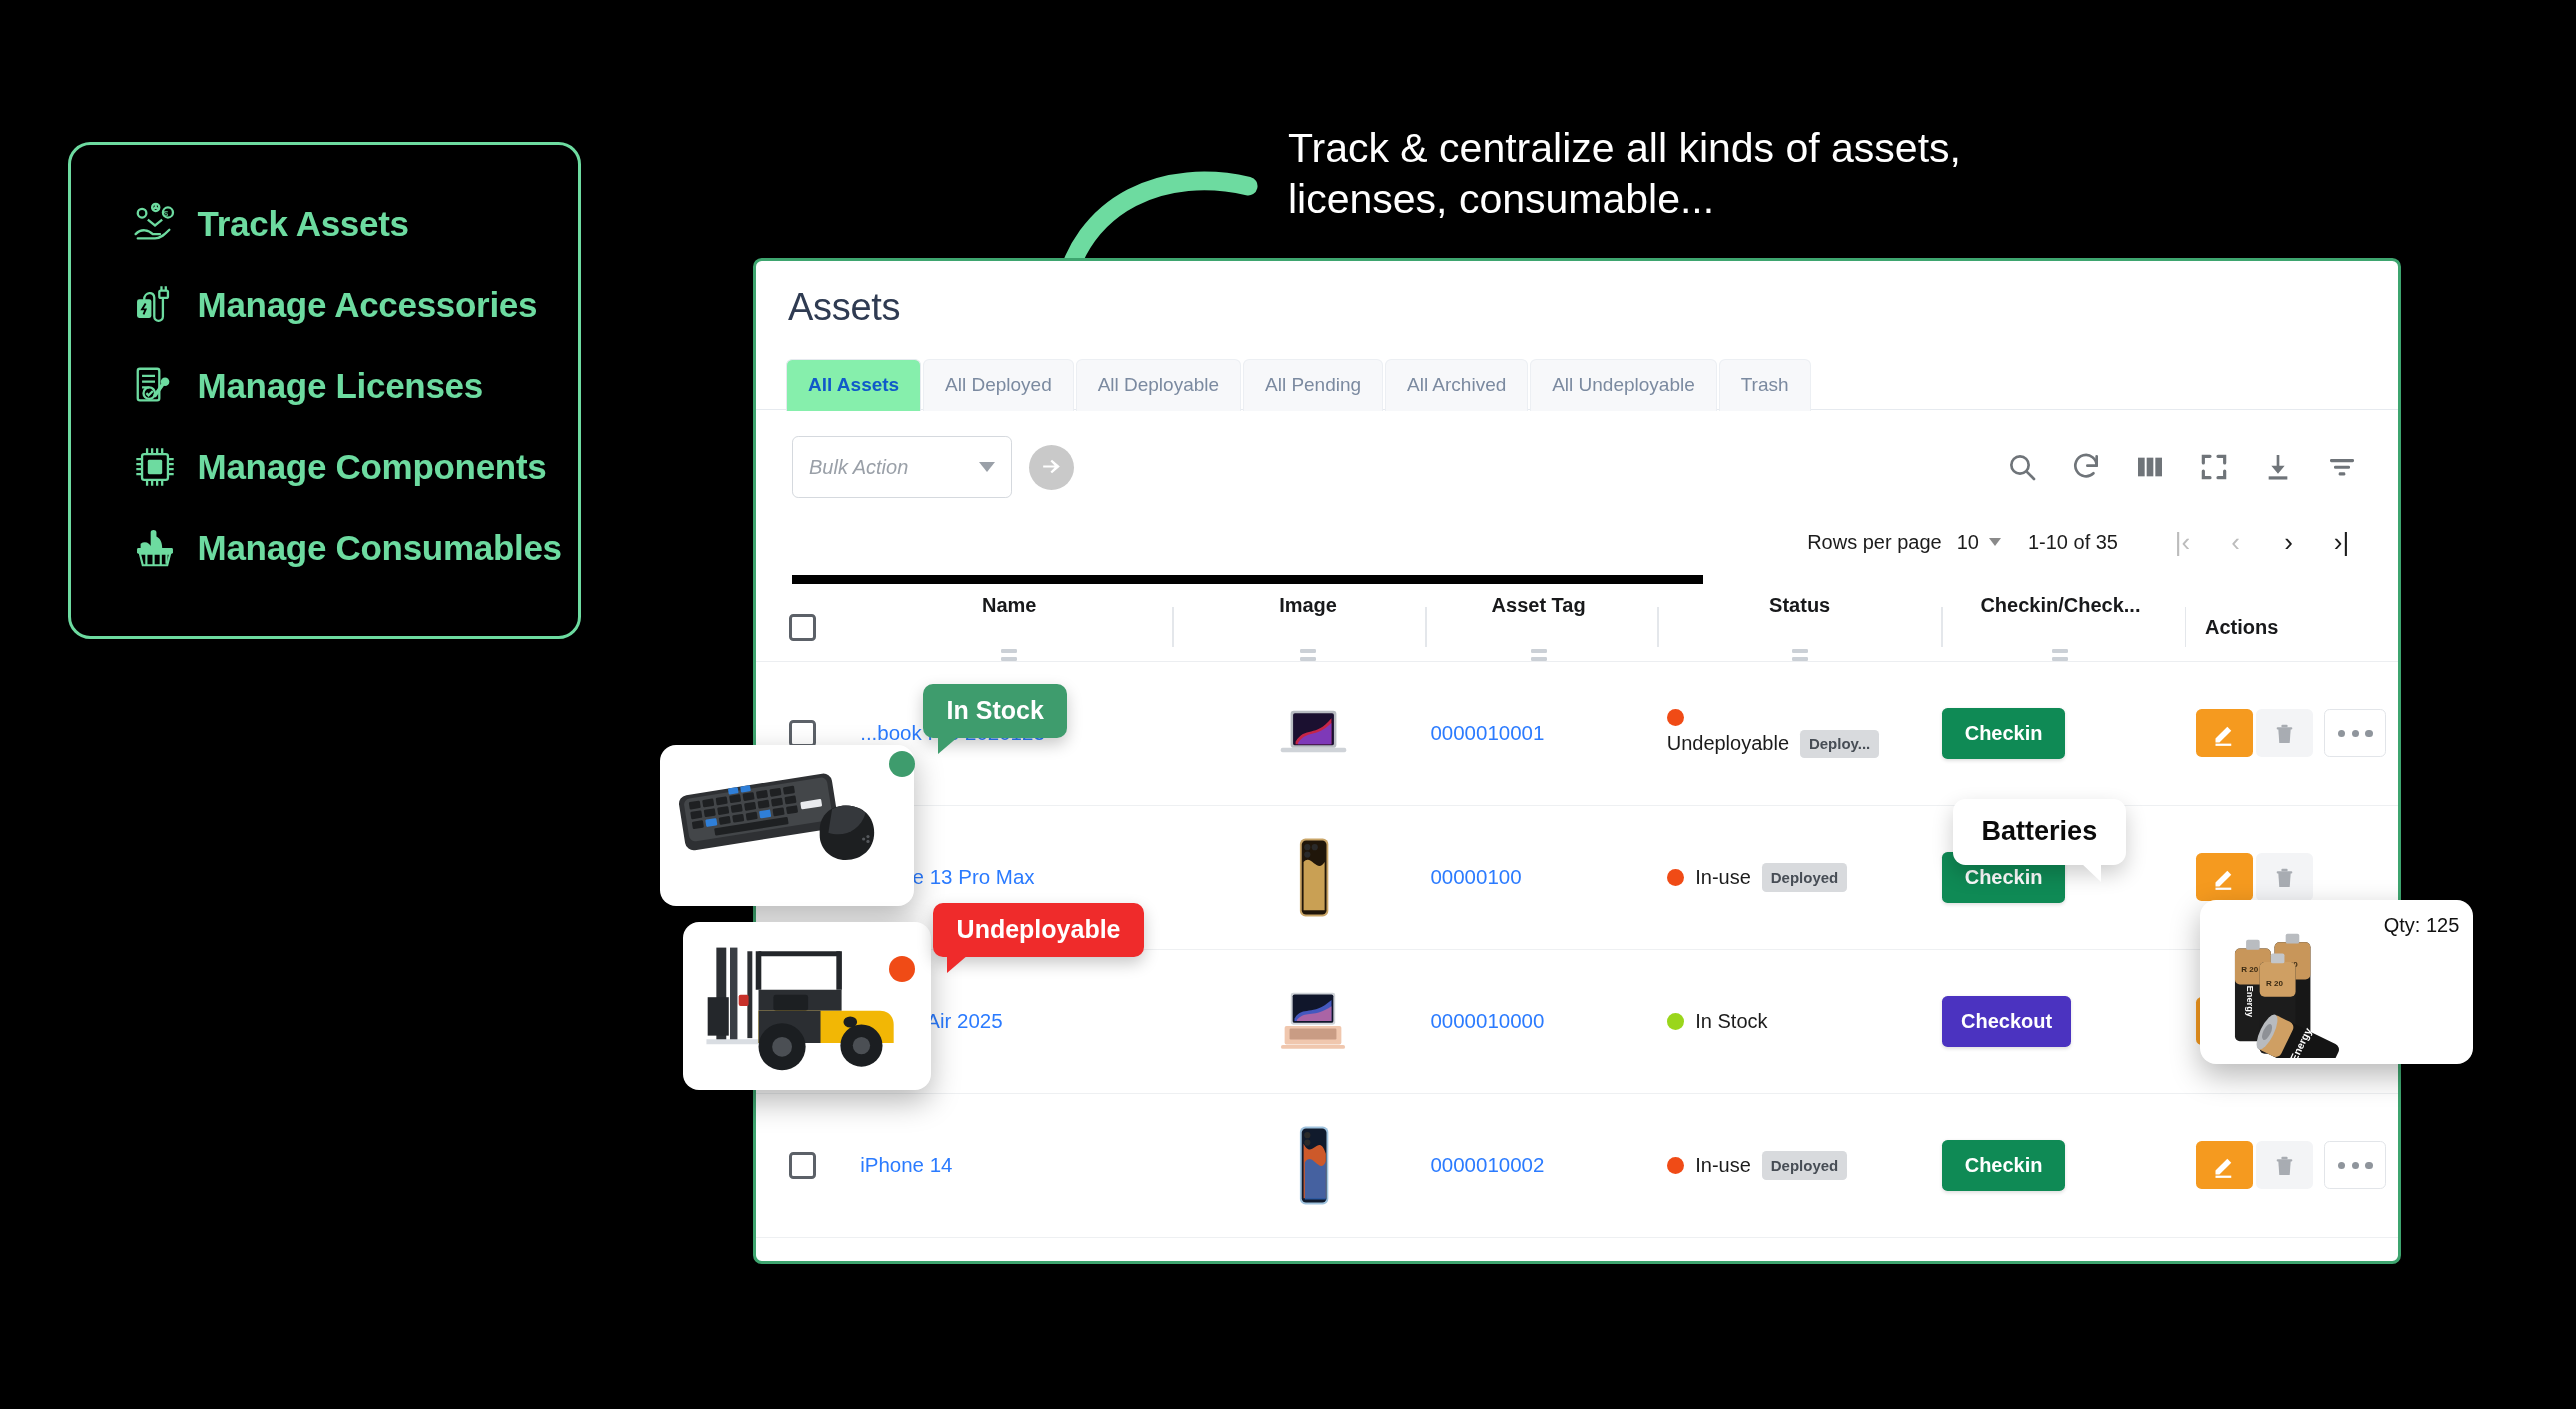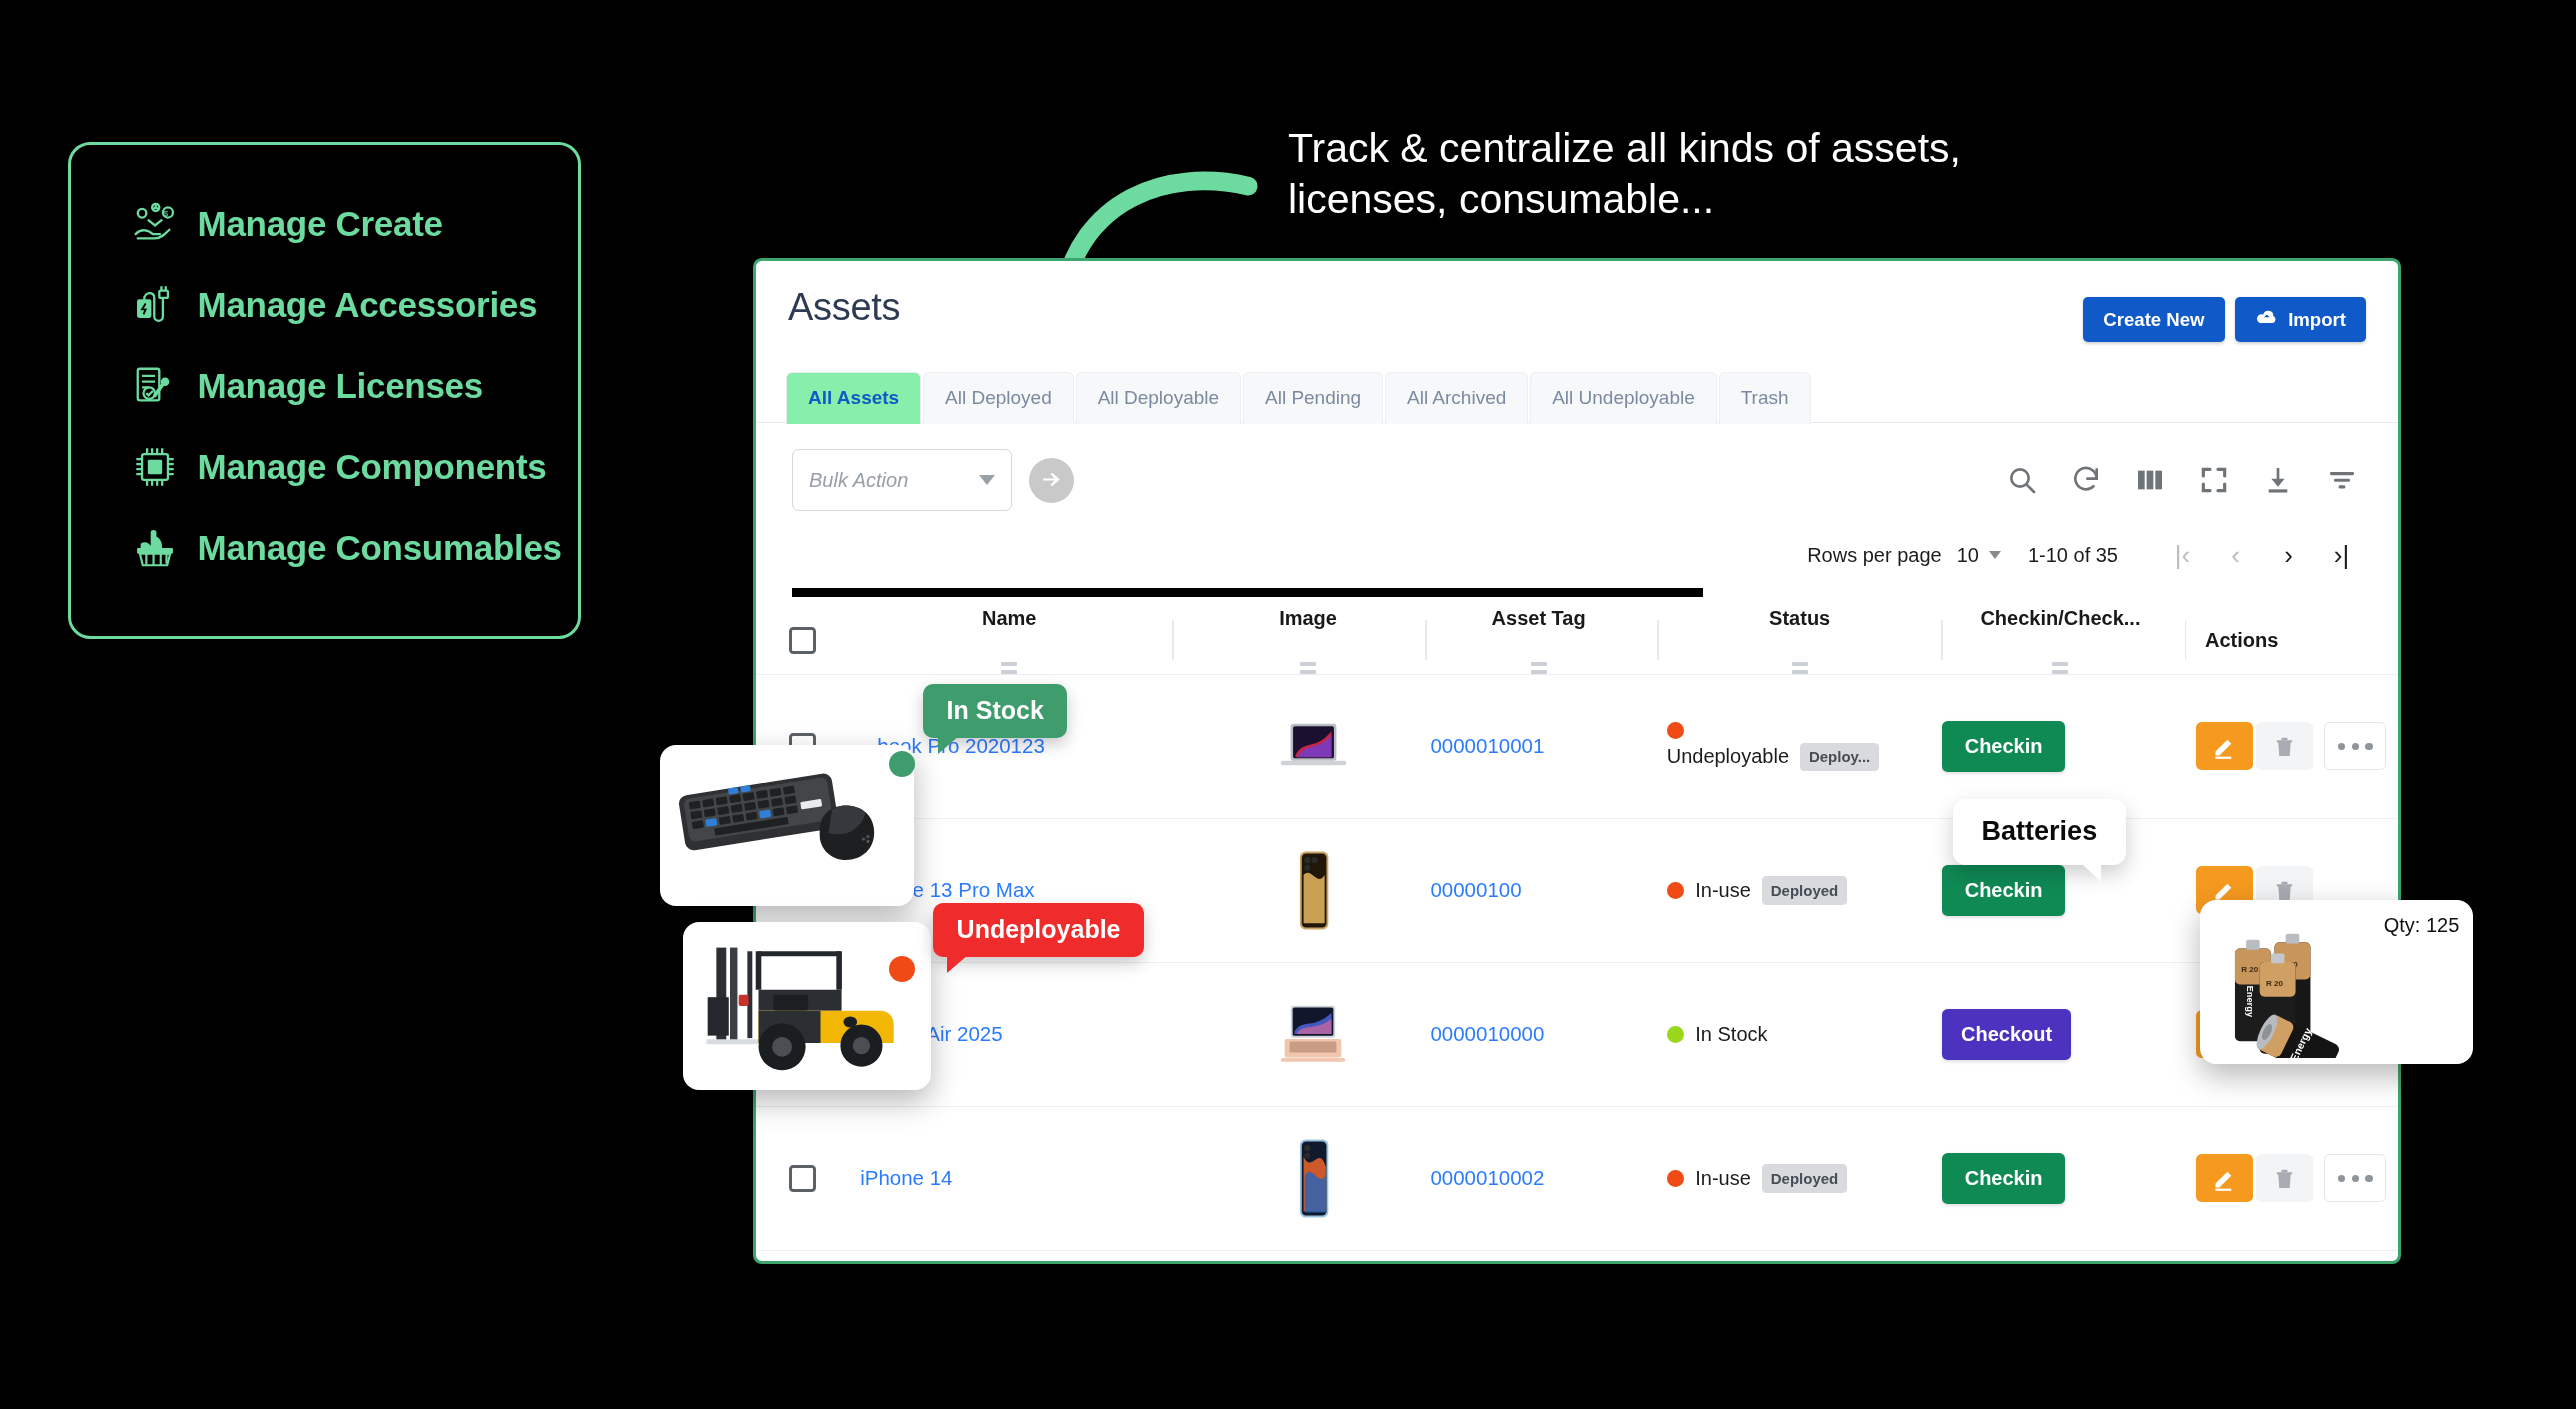--- a/index.html
+++ b/index.html
@@ -170,21 +170,21 @@
           <circle cx="14" cy="17" r="6"></circle>
             <circle cx="50" cy="16" r="7"></circle>
           <text x="44" y="21" font-size="11" fill="#6ddba0" stroke="none" font-family="sans-serif">$</text>
           <circle cx="33" cy="9" r="5"></circle>
             <path d="M33 9 l0 -5 M33 9 l5 3 M33 9 l-5 3"></path>
           <path d="M22 26 l10 8 10 -8"></path>
           <path d="M5 46 c8 -8 18 -6 24 0 l10 0" stroke-linecap="round"></path>
           <path d="M8 52 l24 0 c8 0 14 -6 20 -12" stroke-linecap="round"></path>
         </svg>
       </span>
-      <span class="feature-label">Manage Create</span>
+      <span class="feature-label">Track Assets</span>
     </div>
 
     <div class="feature-row">
       <span class="feature-icon">
         <svg width="46" height="46" viewBox="0 0 64 64" fill="none" stroke="#6ddba0" stroke-width="3.2">
           <rect x="7" y="24" width="20" height="26" rx="3" fill="#6ddba0" stroke="none"></rect>
           <path d="M19 30 l-5 8 h5 l-3 7" stroke="#000" stroke-width="2.6"></path>
           <path d="M17 24 c0 -10 14 -12 14 -2 l0 26 c0 8 12 8 12 0 l0 -24" stroke-linecap="round"></path>
           <rect x="38" y="12" width="12" height="10" rx="2"></rect>
           <path d="M41 12 l0 -6 M47 12 l0 -6"></path>
@@ -242,34 +242,20 @@
 
   <svg class="arrow-svg" width="286" height="236" viewBox="0 0 460 380">
     <path d="M430 50 C300 20 160 70 130 230" stroke="#6ddba0" stroke-width="30" fill="none" stroke-linecap="round"></path>
     <path d="M128 310 L70 200 L128 240 L186 198 Z" fill="#6ddba0"></path>
   </svg>
 
   <div class="app-window">
 
     <div class="app-head">
       <div class="app-title">Assets</div>
-      <div class="head-btns">
-        <button class="btn-blue">
-          <span>Create New</span>
-        </button>
-        <button class="btn-blue">
-          <span>
-            <svg width="23.6" height="18.6" viewBox="0 0 24 20" fill="#fff">
-              <path d="M19 8.5A5.5 5.5 0 0 0 8.2 7 4.5 4.5 0 0 0 4.5 16h14a4 4 0 0 0 .5-7.5z"></path>
-              <path d="M12 16V7l3 3h-6l3-3" fill="#1059c9"></path>
-            </svg>
-          </span>
-          <span>Import</span>
-        </button>
-      </div>
     </div>
 
     <div class="tabs">
       <div class="tab active">All Assets</div>
       <div class="tab">All Deployed</div>
       <div class="tab">All Deployable</div>
       <div class="tab">All Pending</div>
       <div class="tab">All Archived</div>
       <div class="tab">All Undeployable</div>
       <div class="tab">Trash</div>

